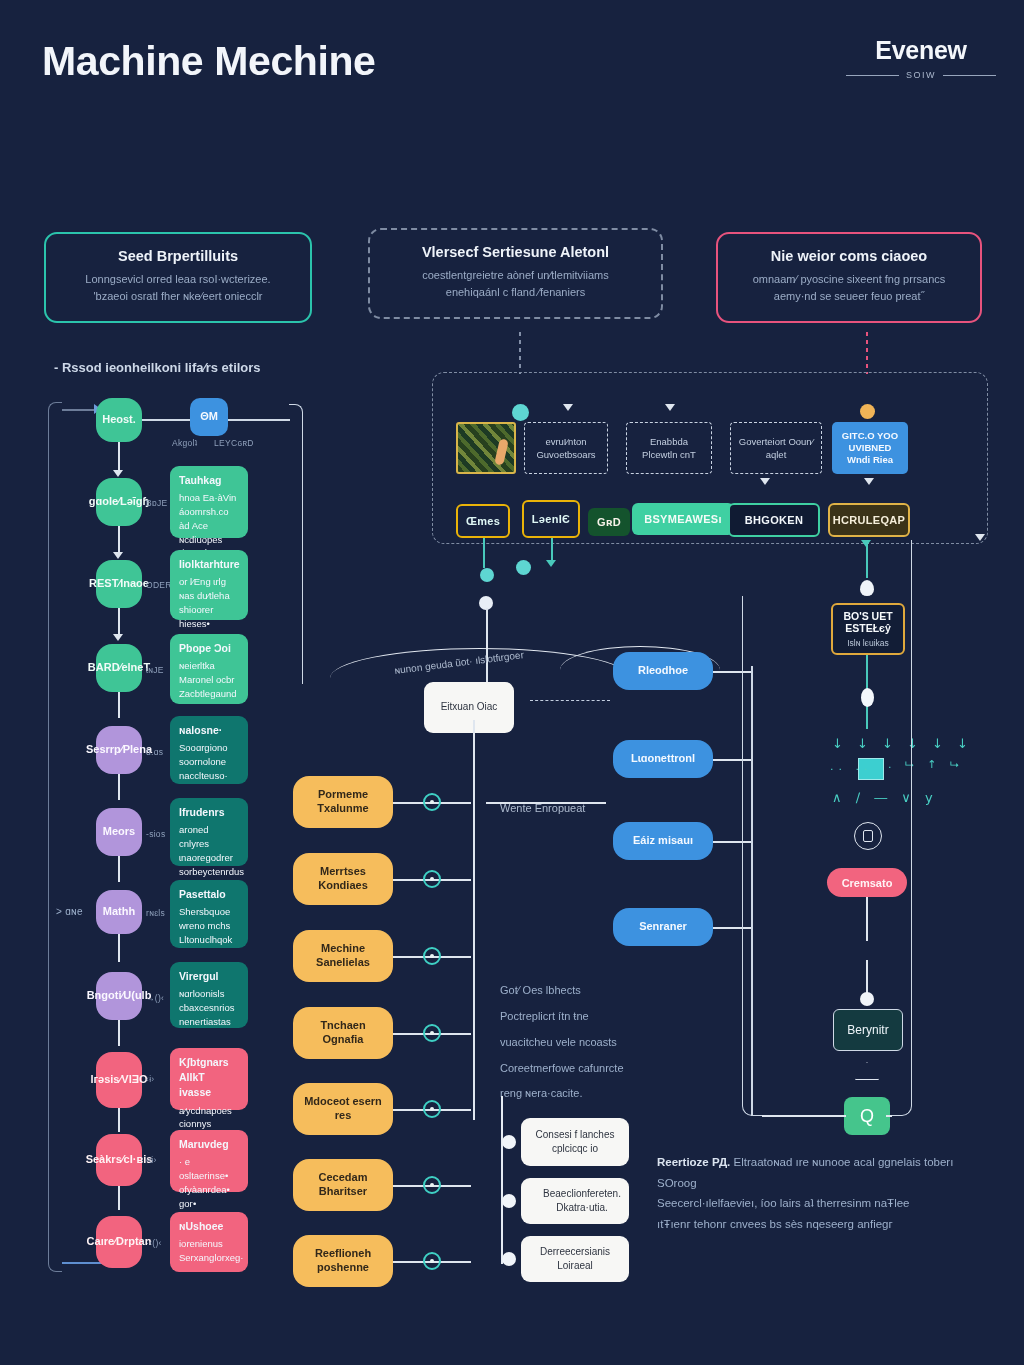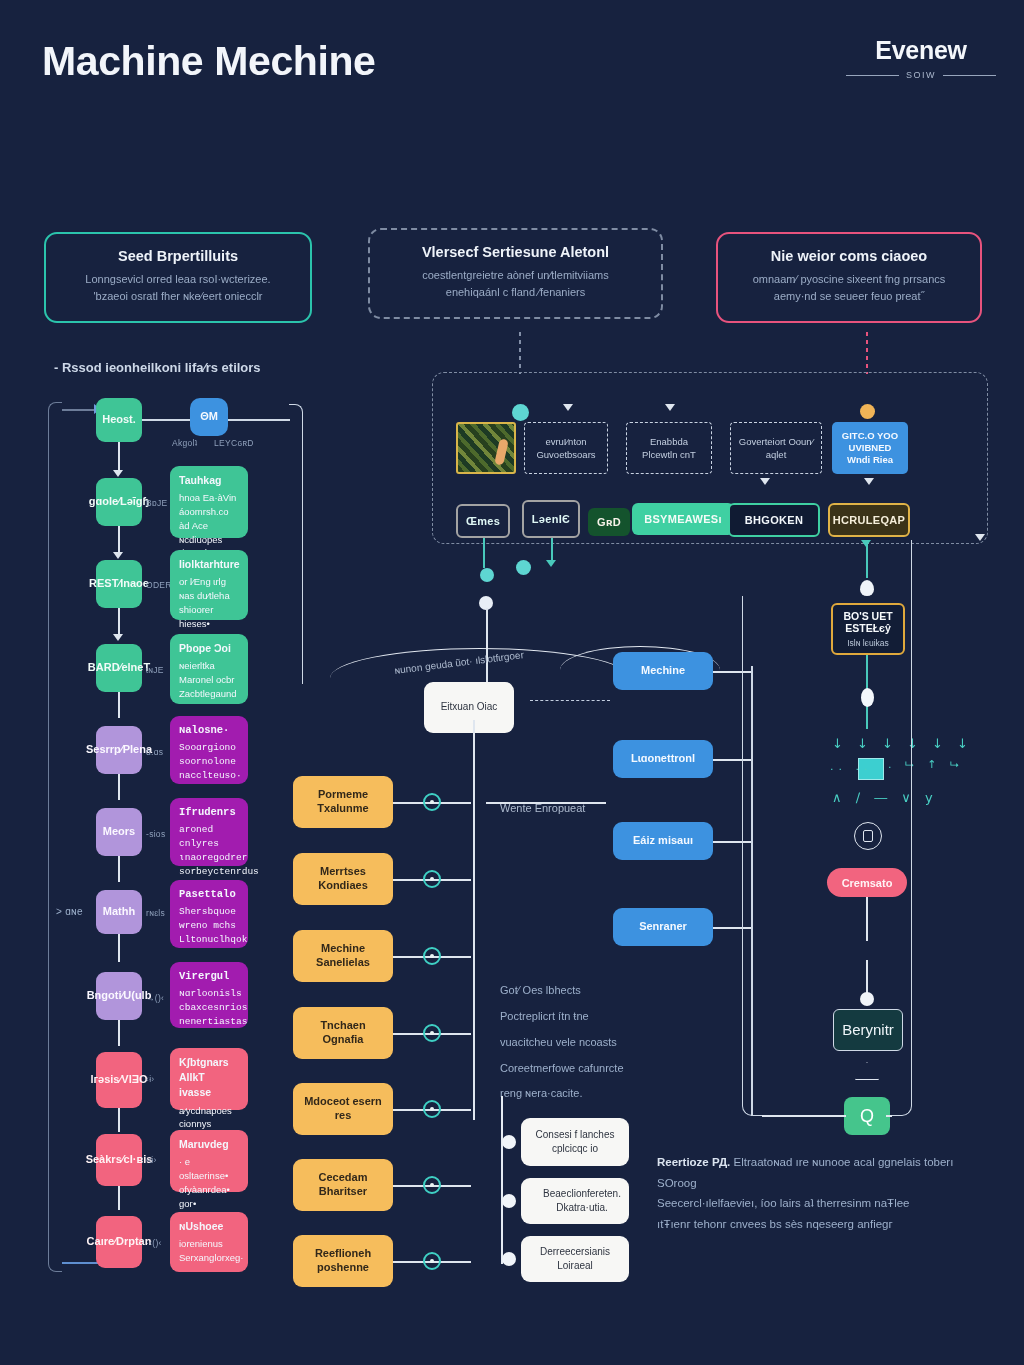--- a/index.html
+++ b/index.html
@@ -37,33 +37,33 @@
   .banner { position:absolute; border-radius:13px; padding:14px 16px 16px; text-align:center;}
   .banner h3 { font-size:14.5px; font-weight:bold; color:#eef3f9; margin-bottom:7px; }
   .banner p { font-size:11px; color:#9bacc6; line-height:1.55; }
   #banner-seed   { left:44px;  top:232px; width:268px; border:2px solid #2bc4ac; }
   #banner-verse  { left:368px; top:228px; width:295px; border:2px dashed #7f8ca3; }
   #banner-new    { left:716px; top:232px; width:266px; border:2px solid #e8537d; }
 
   #left-caption { position:absolute; left:54px; top:360px; font-size:13px; font-weight:bold; color:#cdd8e8;}
 
   
-  .node { position:absolute; border-radius:9px; display:flex; align-items:center; justify-content:center;
+  .node { position:absolute; border-radius:16px; display:flex; align-items:center; justify-content:center;
           text-align:center; font-size:11px; font-weight:bold; line-height:1.25; padding:5px 7px; }
   .node.multi { font-weight:bold; }
   .green  { background:#3fc596; color:#f2fbf8; }
   .purple { background:#b195db; color:#fbf8ff; }
   .pink   { background:#f2647f; color:#fff3f5; }
   .blue   { background:#3d92e0; color:#f4f9ff; }
   .amber  { background:#f6bd5c; color:#32281a; }
   .detail { font-size:9.5px; font-weight:normal; line-height:1.45; color:#f4f7fd; padding:7px 9px;
             display:block; text-align:left; border-radius:9px; position:absolute;}
   .detail b { display:block; font-size:10.5px; font-weight:bold; margin-bottom:3px;}
   .d-green  { background:#3fc596; }
-  .d-purple { background:#a21caf;font-family:Liberation Mono, monospace; }
+  .d-purple { background:#0f766e; }
   .d-pink   { background:#f2647f; }
 
   .edge-label { position:absolute; font-size:8.5px; color:#8fa0bb; letter-spacing:.3px; }
 
   
   .vline { position:absolute; width:1.5px; background:#dfe6ef; }
   .hline { position:absolute; height:1.5px; background:#dfe6ef; }
   .vline.teal, .hline.teal { background:#49c9bb; }
   .arrow-d { position:absolute; width:0;height:0; border-left:5px solid transparent;
              border-right:5px solid transparent; border-top:7px solid #dfe6ef;}
@@ -81,21 +81,21 @@
                   display:flex; align-items:center; justify-content:center; text-align:center;
                   font-size:9.5px; color:#c3cfe0; line-height:1.4; padding:4px;}
   .thumb { position:absolute; border:2px solid #d9b54a; background:
            repeating-linear-gradient(48deg,#27401e 0 5px,#4d6a2c 5px 9px,#1d3a24 9px 14px,#71863a 14px 18px);
            border-radius:3px; }
   .thumb::after { content:""; position:absolute; right:8px; bottom:7px; width:9px; height:26px;
            background:#e8a86a; border-radius:5px; transform:rotate(13deg); }
 
   .chip { position:absolute; border-radius:6px; display:flex; align-items:center; justify-content:center;
           font-size:11px; font-weight:bold; letter-spacing:.3px; padding:4px 8px; }
-  .chip.outline-teal { border:2px solid #a3a3a3; color:#dff7f5; background:transparent; }
+  .chip.outline-teal { border:2px solid #eab308; color:#dff7f5; background:transparent; }
   .chip.solid-amber  { background:#14532d; color:#f8f3ea; }
   .chip.solid-green  { background:#3fd0a2; color:#f3fbf7; }
   .chip.dark-teal    { background:#101b33; border:2px solid #3fd0a2; color:#f2f7fb; }
   .chip.gold-outline { background:#3b3318; border:2px solid #e0b347; color:#f6efdb; }
 
   
   .white-card { position:absolute; background:#f7f7f5; color:#2e3440; border-radius:9px;
                 font-size:10px; line-height:1.45; text-align:center; display:flex;
                 align-items:center; justify-content:center; padding:6px 9px; }
 
@@ -108,21 +108,21 @@
   
   .r-node { position:absolute; border-radius:6px; text-align:center; font-size:11px; font-weight:bold;
             display:flex; flex-direction:column; align-items:center; justify-content:center; line-height:1.2;}
   #r-gold { left:831px; top:603px; width:74px; height:52px; border:2px solid #e0a93c;
             background:#121d36; color:#f7fafc; font-size:10.5px;}
   #r-gold small { display:block; font-weight:normal; font-size:8.5px; color:#b9c6d8; margin-top:3px;}
   #r-badge { position:absolute; left:827px; top:868px; width:80px; height:29px; border-radius:15px;
              background:#f2647f; color:#fff4f6; font-size:11px; font-weight:bold;
              display:flex; align-items:center; justify-content:center;}
   #r-beryl { left:833px; top:1009px; width:70px; height:42px; border:1.5px solid #cfd9e6;
-             background:#143a40; color:#eef5f9; font-size:15px; font-weight:normal;}
+             background:#143a40; color:#eef5f9; font-size:12px; font-weight:normal;}
   #r-q { position:absolute; left:844px; top:1097px; width:46px; height:38px; border-radius:8px;
          background:#45c58c; color:#ffffff; font-size:18px; display:flex; align-items:center;
          justify-content:center; }
 
   #bottom-note { position:absolute; left:657px; top:1152px; width:300px; font-size:11.5px;
                  color:#9db0cb; line-height:1.8; }
   #bottom-note b { color:#dbe4f0; }
 
   .glyphrow { position:absolute; color:#49d0c4; font-size:13px; letter-spacing:5px;
               font-family:"DejaVu Sans", sans-serif; }
@@ -324,21 +324,21 @@
   <div class="ring" style="left:423px;top:870px;"></div>
   <div class="ring" style="left:423px;top:947px;"></div>
   <div class="ring" style="left:423px;top:1024px;"></div>
   <div class="ring" style="left:423px;top:1100px;"></div>
   <div class="ring" style="left:423px;top:1176px;"></div>
   <div class="ring" style="left:423px;top:1252px;"></div>
 
   <div class="hline" style="left:486px;top:802px;width:120px;"></div>
   <div class="abs" style="left:500px;top:802px;font-size:11px;color:#aebbcf;">Wente Enropueat</div>
 
-  <div class="node blue" style="left:613px;top:652px;width:100px;height:38px;">Mechine</div>
+  <div class="node blue" style="left:613px;top:652px;width:100px;height:38px;">Rleodhoe</div>
   <div class="node blue" style="left:613px;top:740px;width:100px;height:38px;">Lɩɑonettronl</div>
   <div class="node blue" style="left:613px;top:822px;width:100px;height:38px;">Eáiz misauı</div>
   <div class="node blue" style="left:613px;top:908px;width:100px;height:38px;">Senraner</div>
 
   <div class="hline" style="left:713px;top:671px;width:40px;"></div>
   <div class="hline" style="left:713px;top:759px;width:40px;"></div>
   <div class="hline" style="left:713px;top:841px;width:40px;"></div>
   <div class="hline" style="left:713px;top:927px;width:40px;"></div>
   <div class="abs" style="left:751px;top:666px;width:1.5px;height:450px;background:#cfd9e6;"></div>
 

